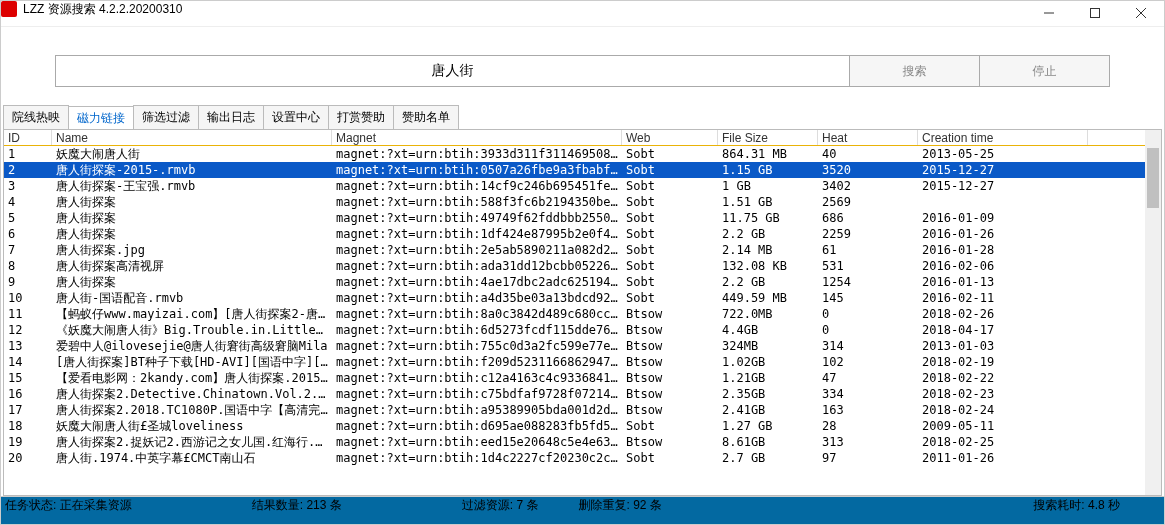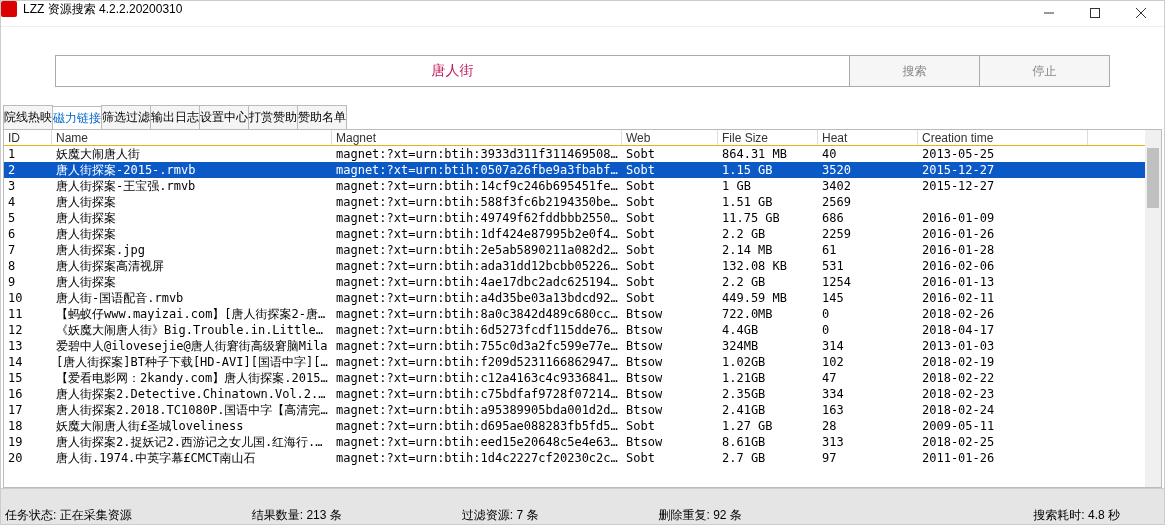--- a/index.html
+++ b/index.html
@@ -5,41 +5,41 @@
 *{box-sizing:border-box;margin:0;padding:0;font-family:"Microsoft YaHei","SimSun",sans-serif;font-size:12px}
 body{background:#fff;width:1165px;height:525px;overflow:hidden;border:1px solid #ccc;display:flex;flex-direction:column}
 .titlebar{height:26px;display:flex;align-items:flex-start;padding:0 0;border-bottom:1px solid #eee}
 .titlebar .icon{width:16px;height:16px;background:#d00;border-radius:2px;margin-right:6px;position:relative}
 .titlebar .title{flex:0 0 auto}
 .titlebar .spacer{flex:1}
 .titlebar .ctrl{width:46px;height:24px;display:flex;align-items:center;justify-content:center;color:#333}
 .titlebar .ctrl svg{stroke:#333;stroke-width:1}
 .search-area{padding:28px 54px 20px 54px}
 .search-row{display:flex;height:32px;border:1px solid #aaa}
-.search-row input{flex:1;border:none;outline:none;text-align:center;font-size:14px;color:#be185d}
+.search-row input{flex:1;border:none;outline:none;text-align:center;font-size:14px;color:#000000}
 .search-row .btn{width:130px;border-left:1px solid #aaa;display:flex;align-items:center;justify-content:center;background:#f6f6f6;color:#888;cursor:pointer}
 .tabs{display:flex;align-items:flex-end;height:22px;padding-left:2px}
-.tabs .tab{padding:3px 0;border:1px solid #bbb;border-bottom:none;margin-right:-1px;background:#f5f5f5;cursor:pointer}
+.tabs .tab{padding:3px 8px;border:1px solid #bbb;border-bottom:none;margin-right:-1px;background:#f5f5f5;cursor:pointer}
 .tabs .tab.active{background:#fff;color:#06c;position:relative;top:1px}
 .table-wrap{flex:1;border:1px solid #bbb;margin:0 2px;overflow:hidden;position:relative}
 .thead,.trow{display:flex;height:16px;line-height:16px;white-space:nowrap}
 .thead{background:#fff;border-bottom:1px solid #eab308}
 .thead .cell{border-right:1px solid #ddd;padding:0 4px;color:#333}
 .trow .cell{padding:0 4px;overflow:hidden;text-overflow:ellipsis;font-family:"SimSun",monospace}
 .trow.sel{background:#0a59c7;color:#fff}
 .c-id{width:48px}
 .c-name{width:280px}
 .c-magnet{width:290px}
 .c-web{width:96px}
 .c-size{width:100px}
 .c-heat{width:100px}
 .c-time{width:170px}
 .scrollbar{position:absolute;right:0;top:0;bottom:0;width:16px;background:#f0f0f0}
 .scrollbar .thumb{position:absolute;left:2px;right:2px;top:18px;height:60px;background:#c0c0c0}
-.statusbar{height:36px;border-top:1px solid #ccc;display:flex;align-items:flex-end;padding:0 4px;background:#e5e5e5}
+.statusbar{height:28px;border-top:1px solid #ccc;display:flex;align-items:flex-start;padding:0 4px;background:#0369a1}
 .statusbar .seg{margin-right:40px}
 .statusbar .seg:first-child{margin-right:120px}
 </style>
 </head>
 <body>
 
 <div class="titlebar">
   <div class="icon"></div>
   <div class="title">LZZ 资源搜索 4.2.2.20200310</div>
   <div class="spacer"></div>
@@ -272,15 +272,15 @@
     </div>
   <div class="scrollbar">
       <div class="thumb"></div>
     </div>
 </div>
 
 <div class="statusbar">
   <div class="seg"><span>任务状态:</span> <span>正在采集资源</span></div>
   <div class="seg"><span>结果数量:</span> <span>213 条</span></div>
   <div class="seg" style="margin-left:80px"><span>过滤资源:</span> <span>7 条</span></div>
-  <div class="seg" style="margin-left:80px"><span>删除重复:</span> <span>92 条</span></div>
+  <div class="seg" style=""><span>删除重复:</span> <span>92 条</span></div>
   <div class="seg" style="margin-left:auto"><span>搜索耗时:</span> <span>4.8 秒</span></div>
 </div>
 
 </body></html>

